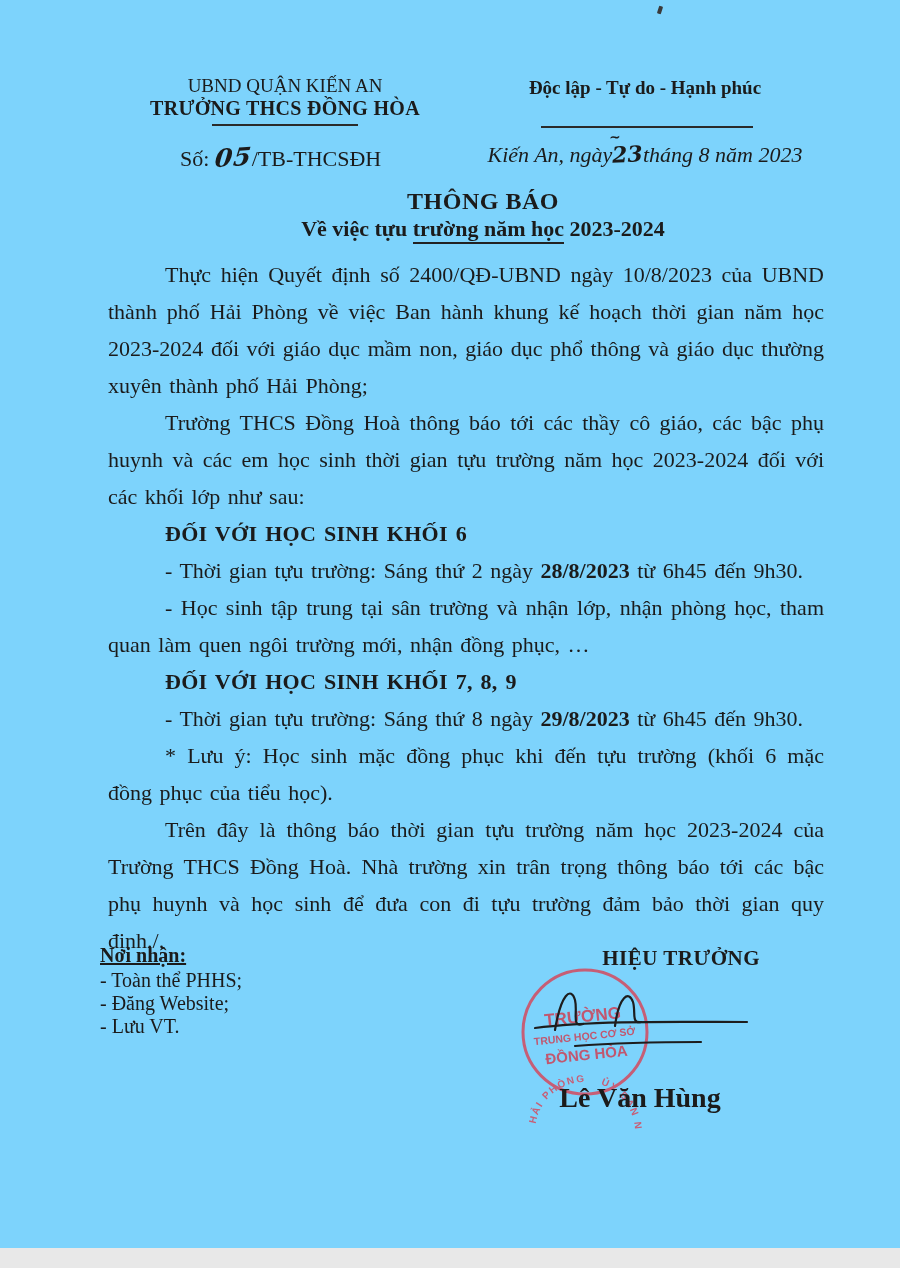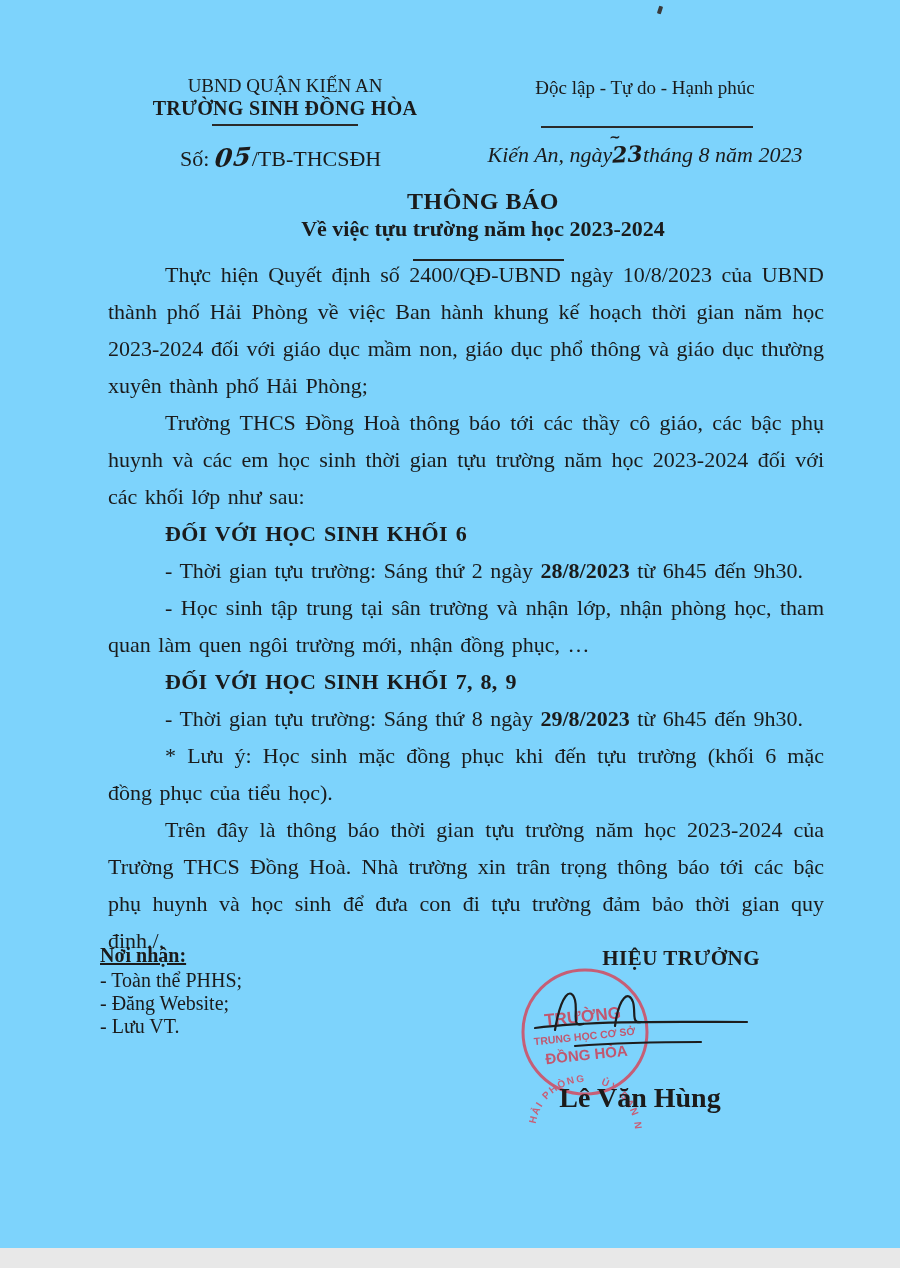--- a/index.html
+++ b/index.html
@@ -13,31 +13,31 @@
     overflow:hidden;
   }
   .abs{position:absolute;}
   .b{font-weight:bold;}
 
   .hdr-left{left:150px;top:74px;width:270px;text-align:center;font-size:19px;line-height:23px;}
   .hdr-left .l2{font-size:20px;font-weight:bold;letter-spacing:.3px;}
   .rule{position:absolute;height:2px;background:#2a2a2a;}
   .hdr-right{left:440px;top:76px;width:410px;text-align:center;line-height:23px;}
   .hdr-right .l1{font-size:20px;font-weight:bold;}
-  .hdr-right .l2{font-size:19px;font-weight:normal;}
+  .hdr-right .l2{font-size:19px;font-weight:bold;}
 
   .doc-number{left:180px;top:143px;font-size:22px;}
   .hand{font-family:"DejaVu Serif", serif;font-style:italic;font-weight:bold;display:inline-block;transform:skewX(-10deg) rotate(-4deg);font-size:25px;letter-spacing:1px;}
   .date-line{left:455px;top:141px;width:380px;text-align:center;font-style:italic;font-size:22px;}
   .hand-day{font-family:"DejaVu Serif", serif;font-weight:bold;display:inline-block;transform:rotate(-3deg);font-size:22px;position:relative;}
   .hand-day::after{content:"~";position:absolute;top:-13px;left:-2px;font-size:14px;}
 
   .title{left:115px;top:188px;width:736px;text-align:center;font-size:24px;font-weight:bold;letter-spacing:.5px;}
   .subtitle{left:115px;top:216px;width:736px;text-align:center;font-size:22px;font-weight:bold;}
-  .subtitle .u{border-bottom:2px solid #222;padding-bottom:18px;}
+  .subtitle .u{border-bottom:2px solid #222;padding-bottom:1px;}
 
   .body-text{left:108px;top:256px;width:716px;font-size:22px;line-height:37px;}
   .body-text p{margin:0;text-indent:57px;text-align:justify;word-spacing:2px;}
   .sec-head{margin:0;text-align:center;font-weight:bold;font-size:22px;letter-spacing:.3px;}
   .oneline{white-space:nowrap;text-align:left;}
 
   .recipients{left:100px;top:944px;font-size:20px;line-height:23px;}
   .recipients .lbl{font-weight:bold;text-decoration:underline;font-size:20px;margin-bottom:2px;}
   .signer-title{left:520px;top:946px;width:240px;text-align:right;font-size:21px;font-weight:bold;letter-spacing:.5px;}
   .signer-name{left:520px;top:1082px;width:240px;text-align:center;font-size:28px;font-weight:bold;z-index:5;}
@@ -47,21 +47,21 @@
 </style>
 </head>
 <body>
 
 <div class="page">
 
   <div class="speck" style="left:658px;top:6px;"></div>
 
   <div class="abs hdr-left">
     <div class="l1">UBND QUẬN KIẾN AN</div>
-    <div class="l2">TRƯỜNG SINH ĐỒNG HÒA</div>
+    <div class="l2">TRƯỞNG THCS ĐỒNG HÒA</div>
   </div>
   <div class="rule" style="left:212px;top:124px;width:146px;"></div>
 
   <div class="abs hdr-right">
     <div class="l2">Độc lập - Tự do - Hạnh phúc</div>
   </div>
   <div class="rule" style="left:541px;top:126px;width:212px;"></div>
 
   <div class="abs doc-number"><span>Số: </span><span class="hand">05</span><span>/TB-THCSĐH</span></div>
 

